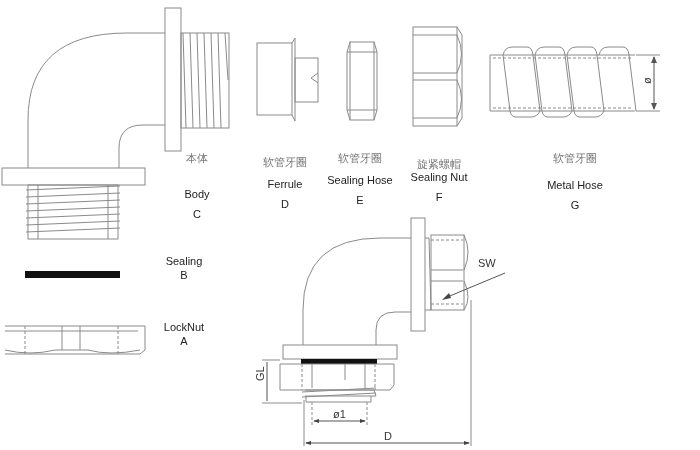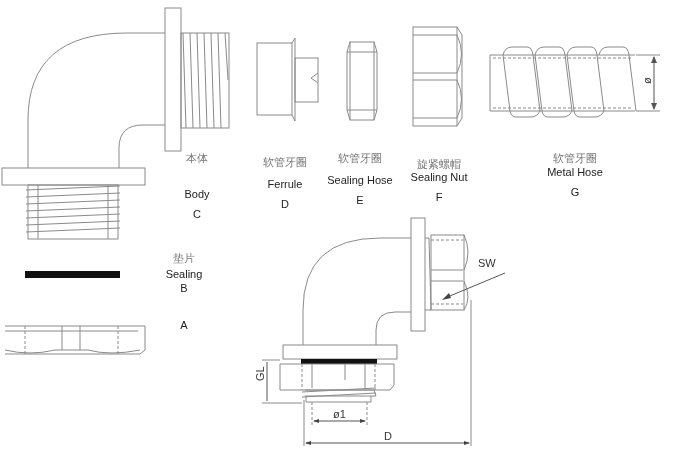--- a/index.html
+++ b/index.html
@@ -185,23 +185,23 @@
   <div style="margin-top:9px">Sealing Hose</div>
   <div style="margin-top:7px">E</div>
 </div>
 <div class="lbl" style="left:384px; top:158px;">
   <div class="cn">旋紧螺帽</div>
   <div style="">Sealing Nut</div>
   <div style="margin-top:7px">F</div>
 </div>
 <div class="lbl" style="left:520px; top:152px;">
   <div class="cn">软管牙圈</div>
-  <div style="margin-top:1px">Metal Hose</div>
+  <div style="margin-top:14px">Metal Hose</div>
   <div style="margin-top:7px">G</div>
 </div>
 <div class="lbl" style="left:129px; top:252px;">
-  <div class="cn">垫片</div>
   <div style="margin-top:3px">Sealing</div>
   <div style="margin-top:1px">B</div>
 </div>
 <div class="lbl" style="left:129px; top:318px;">
+  <div style="margin-top:3px">LockNut</div>
   <div style="margin-top:1px">A</div>
 </div>
 
 </body></html>

